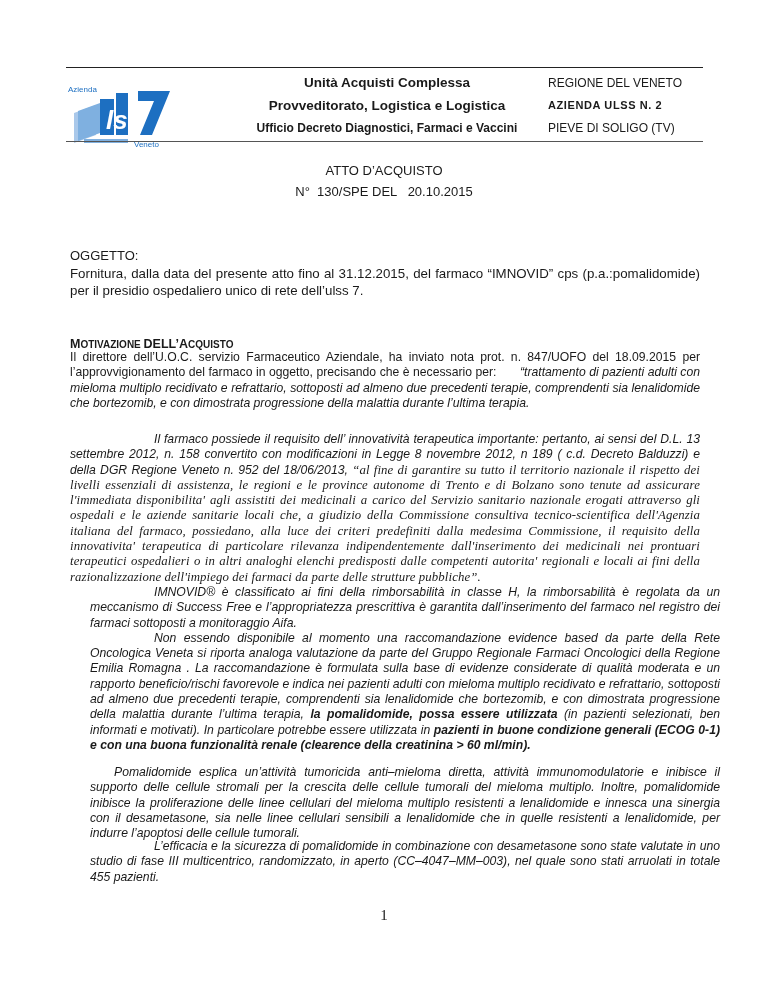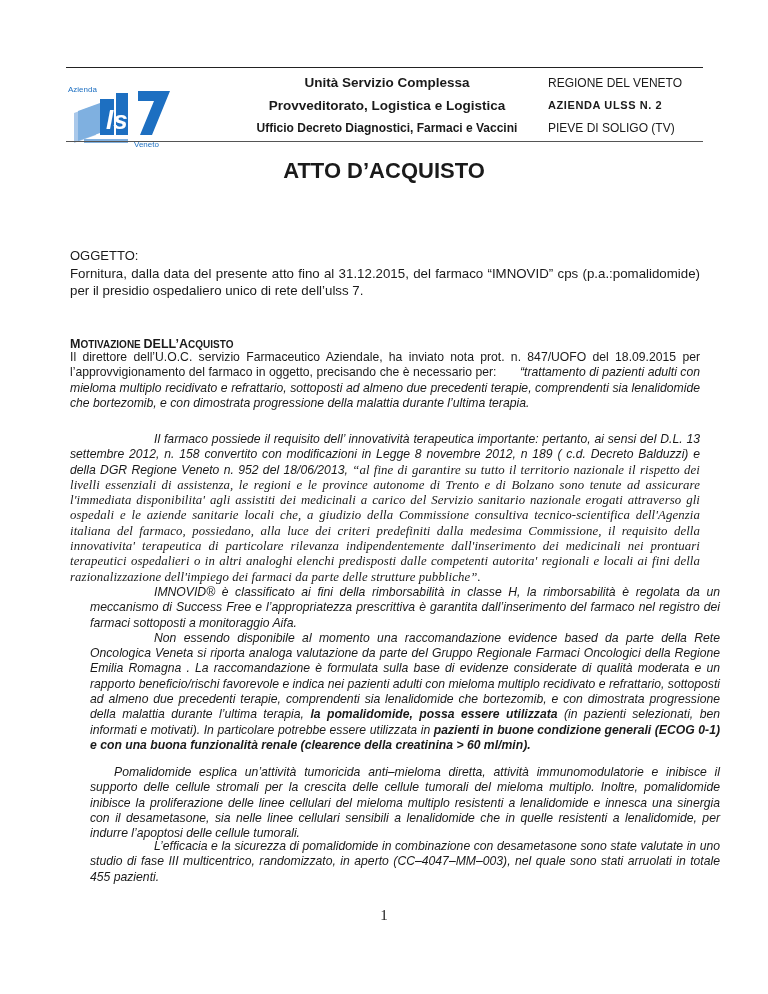--- a/index.html
+++ b/index.html
@@ -15,21 +15,21 @@
     .hc1 { font-size: 13.5px; height: 22px; line-height: 22px; }
     .hc2 { font-size: 13.5px; height: 23px; line-height: 23px; }
     .hc3 { font-size: 12px; height: 22px; line-height: 22px; }
     .hdr-right { position: absolute; left: 548px; top: 72px; width: 155px; text-align: left; }
     .hdr-right div { white-space: nowrap; }
     .hr1 { font-size: 12px; height: 22px; line-height: 22px; }
     .hr2 { font-size: 11px; height: 23px; line-height: 23px; font-weight: bold; letter-spacing: 0.6px; }
     .hr3 { font-size: 12px; height: 22px; line-height: 22px; }
 
     
-    .title { position: absolute; left: 0; width: 768px; text-align: center; font-weight: bold; font-size: 22px; line-height: 22px; }
+    .title { position: absolute; left: 0; width: 768px; text-align: center; font-weight: normal; font-size: 13px; line-height: 22px; }
     .t1 { top: 160px; }
     .t2 { top: 181px; white-space: pre; }
 
     
     .block { position: absolute; left: 70px; width: 630px; font-size: 12.2px; line-height: 15.3px; text-align: justify; }
     .oggetto-label { position: absolute; left: 70px; top: 248px; font-weight: normal; font-size: 13px; }
     .oggetto-text { position: absolute; left: 70px; top: 265px; width: 630px; font-size: 13.3px; line-height: 17px; text-align: justify; }
     .motiv-label { position: absolute; left: 70px; top: 337px; font-weight: bold; font-size: 12.5px; }
     .motiv-label .sc { font-size: 10px; }
     .p-motiv { top: 350px; }
@@ -60,34 +60,35 @@
       <rect x="34" y="16" width="14" height="36" fill="#1d6fc1"></rect>
       <rect x="50" y="10" width="12" height="42" fill="#1d6fc1"></rect>
       <text x="40" y="46" font-family="Liberation Sans, sans-serif" font-size="26" font-weight="bold" fill="#ffffff" font-style="italic">lss</text>
       <polygon points="72,8 104,8 86,52 74,52 88,18 72,18" fill="#1d6fc1"></polygon>
       <polygon points="18,56 62,56 62,60 18,60" fill="#7fb0e0"></polygon>
       <text x="68" y="64" font-family="Liberation Sans, sans-serif" font-size="8" fill="#1d6fc1">Veneto</text>
     </svg>
   </div>
 
   <div class="hdr-center">
-    <div class="hc1">Unità Servizio Complessa</div>
+    <div class="hc1">Unità Acquisti Complessa</div>
     <div class="hc2">Provveditorato, Logistica e Logistica</div>
     <div class="hc3">Ufficio Decreto Diagnostici, Farmaci e Vaccini</div>
   </div>
 
   <div class="hdr-right">
     <div class="hr1">REGIONE DEL VENETO</div>
     <div class="hr2">AZIENDA  ULSS  N.  2</div>
     <div class="hr3">PIEVE DI SOLIGO  (TV)</div>
   </div>
 
   <div class="hdr-bot-line"></div>
 
   <div class="title t1">ATTO D’ACQUISTO</div>
+  <div class="title t2">N°  130/SPE DEL   20.10.2015</div>
 
   <div class="oggetto-label">OGGETTO:</div>
   <div class="oggetto-text">Fornitura, dalla data del presente atto fino al 31.12.2015, del farmaco “IMNOVID” cps (p.a.:pomalidomide) per il presidio ospedaliero unico di rete dell’ulss 7.</div>
 
   <div class="motiv-label"><span>M</span><span class="sc">OTIVAZIONE </span><span>DELL’A</span><span class="sc">CQUISTO</span></div>
 
   <div class="block p-motiv"><span>Il direttore  dell’U.O.C. servizio Farmaceutico Aziendale, ha inviato nota prot. n. 847/UOFO del 18.09.2015 per l’approvvigionamento del farmaco in oggetto, precisando che è necessario per: </span><span class="it">“trattamento di pazienti adulti con mieloma multiplo recidivato e refrattario, sottoposti ad almeno due precedenti terapie, comprendenti sia lenalidomide che bortezomib, e con dimostrata progressione della malattia durante l’ultima terapia.</span></div>
 
   <div class="block p-farmaco"><span class="indent"></span><span class="it">Il farmaco possiede il requisito dell’ innovatività terapeutica importante: pertanto, ai  sensi del D.L. 13 settembre 2012, n. 158 convertito con modificazioni in Legge 8 novembre 2012, n 189 ( c.d. Decreto Balduzzi) e della DGR Regione Veneto n. 952 del 18/06/2013, </span><span class="serif-it">“al fine di garantire su tutto il territorio nazionale il rispetto dei livelli essenziali di assistenza, le regioni e le province autonome di Trento e di Bolzano sono tenute ad assicurare l'immediata disponibilita' agli assistiti dei medicinali a carico del Servizio sanitario nazionale erogati attraverso gli ospedali e le aziende sanitarie locali che, a giudizio della Commissione consultiva tecnico-scientifica dell'Agenzia italiana del farmaco, possiedano, alla luce dei criteri predefiniti dalla medesima Commissione, il requisito della innovativita' terapeutica di particolare rilevanza indipendentemente dall'inserimento dei medicinali nei prontuari terapeutici ospedalieri o in altri analoghi elenchi predisposti dalle competenti autorita' regionali e locali ai fini della razionalizzazione dell'impiego dei farmaci da parte delle strutture pubbliche”.</span></div>
 

